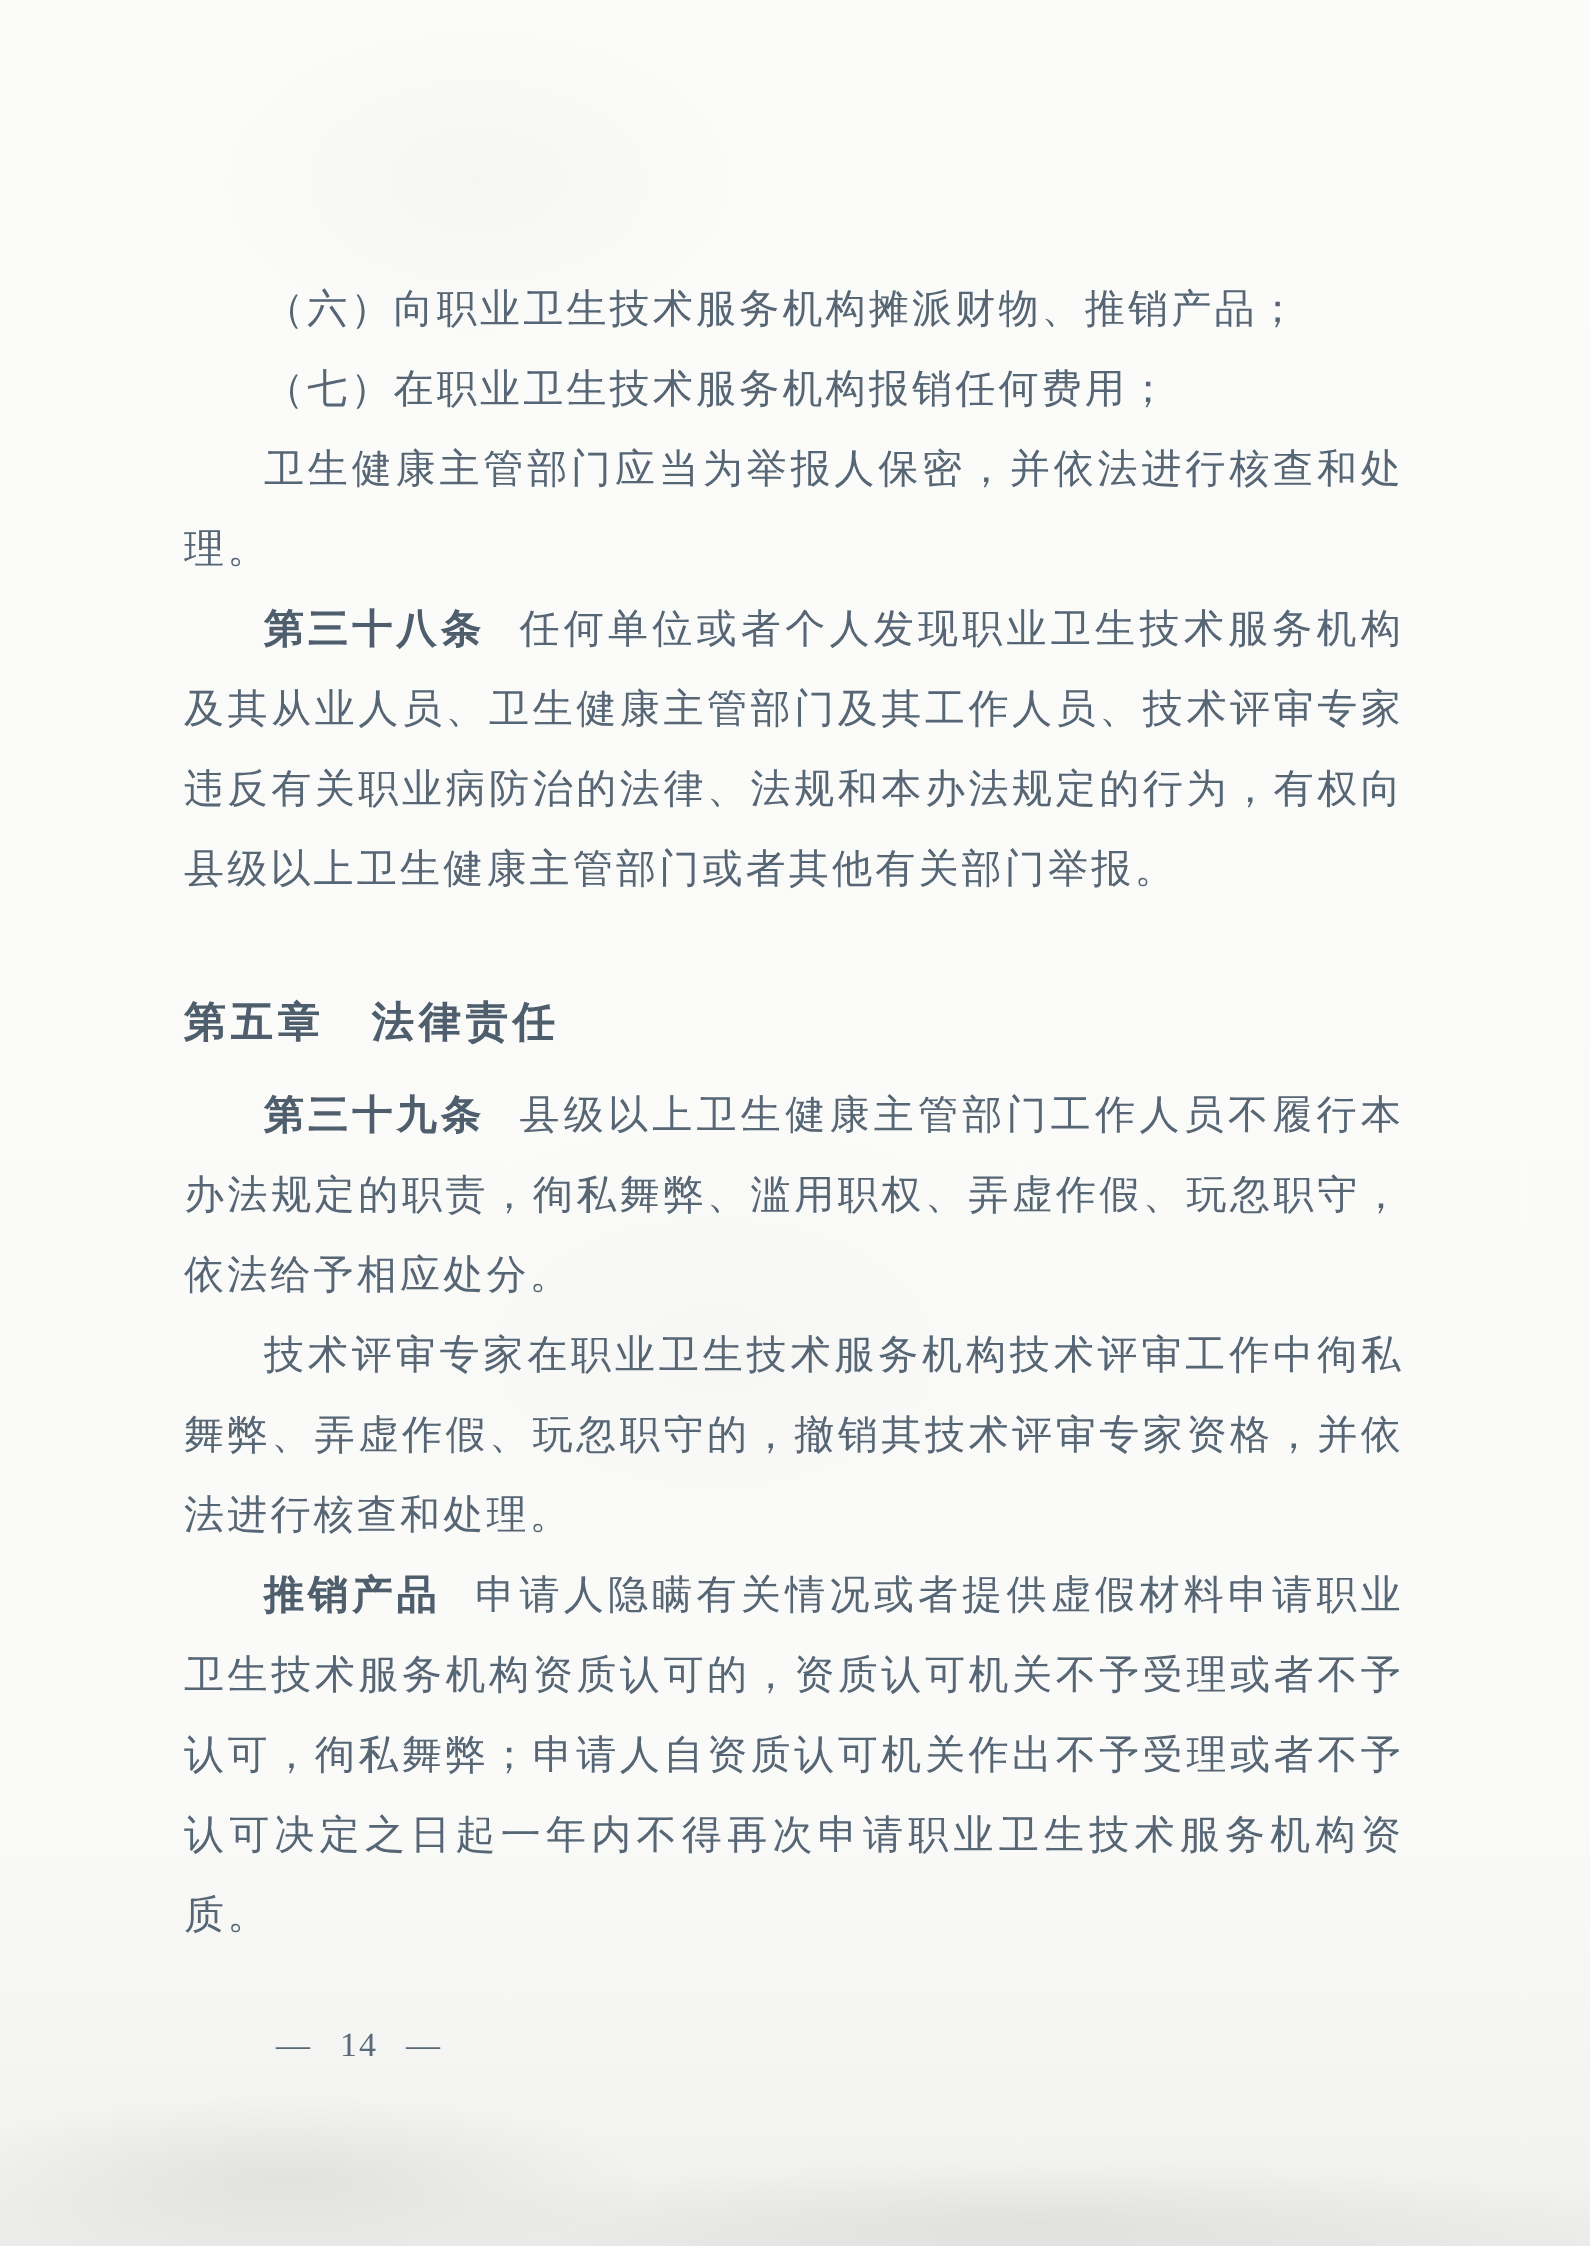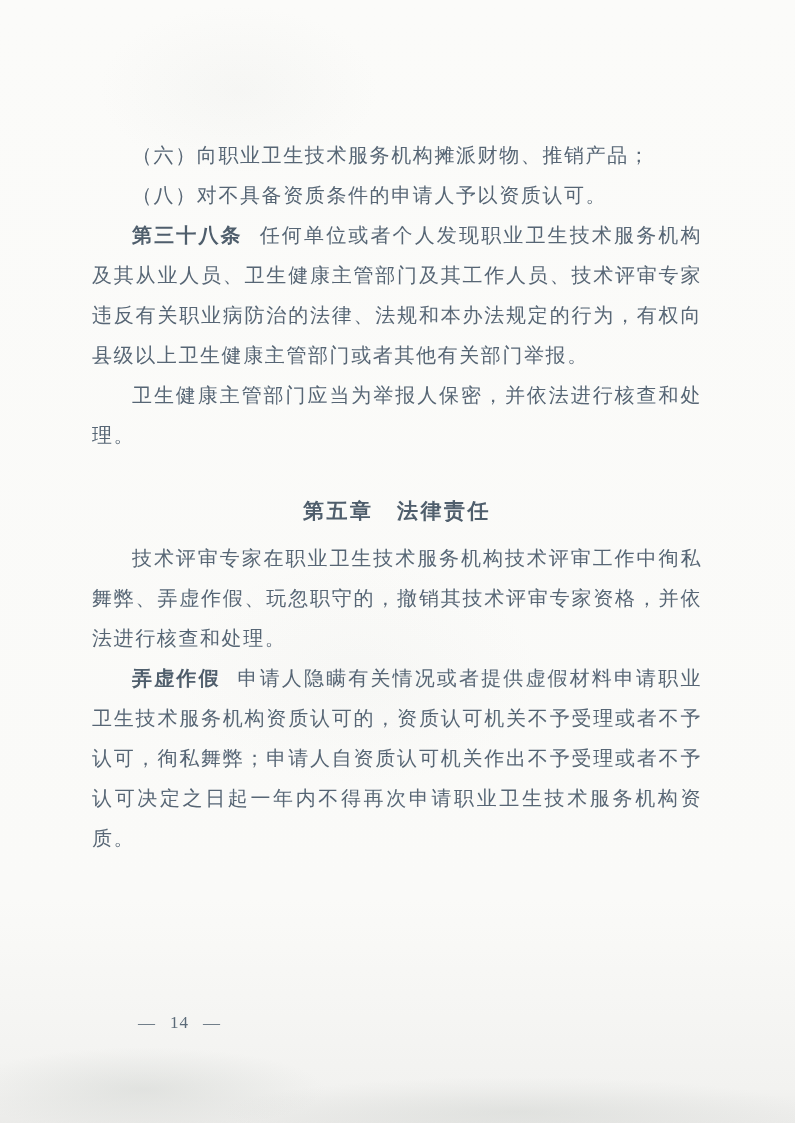--- a/index.html
+++ b/index.html
@@ -44,21 +44,21 @@
     padding: 0;
     text-indent: 2em;
   }
   .article-label {
     font-weight: 700;
     color: #4f5e6c;
     margin-right: 0.85em;
   }
   .chapter-heading {
     text-indent: 0 !important;
-    text-align: center;
+    text-align: left;
     font-weight: 700;
     color: #4f5e6c;
     font-size: 21px;
     letter-spacing: 2.5px;
     margin-top: 36px !important;
     margin-bottom: 7px !important;
   }
   .footer {
     position: absolute;
     left: 124px;
@@ -75,31 +75,32 @@
 </style>
 </head>
 <body>
 
 <div class="page">
 
   <div class="content">
 
     <p>（六）向职业卫生技术服务机构摊派财物、推销产品；</p>
 
+    <p>（七）在职业卫生技术服务机构报销任何费用；</p>
 
-    <p>（八）对不具备资质条件的申请人予以资质认可。</p>
+
+    <p>卫生健康主管部门应当为举报人保密，并依法进行核查和处理。</p>
 
     <p><span class="article-label">第三十八条</span><span>任何单位或者个人发现职业卫生技术服务机构及其从业人员、卫生健康主管部门及其工作人员、技术评审专家违反有关职业病防治的法律、法规和本办法规定的行为，有权向县级以上卫生健康主管部门或者其他有关部门举报。</span></p>
 
-    <p>卫生健康主管部门应当为举报人保密，并依法进行核查和处理。</p>
-
     <p class="chapter-heading">第五章　法律责任</p>
 
+    <p><span class="article-label">第三十九条</span><span>县级以上卫生健康主管部门工作人员不履行本办法规定的职责，徇私舞弊、滥用职权、弄虚作假、玩忽职守，依法给予相应处分。</span></p>
 
     <p>技术评审专家在职业卫生技术服务机构技术评审工作中徇私舞弊、弄虚作假、玩忽职守的，撤销其技术评审专家资格，并依法进行核查和处理。</p>
 
-    <p><span class="article-label">弄虚作假</span><span>申请人隐瞒有关情况或者提供虚假材料申请职业卫生技术服务机构资质认可的，资质认可机关不予受理或者不予认可，徇私舞弊；申请人自资质认可机关作出不予受理或者不予认可决定之日起一年内不得再次申请职业卫生技术服务机构资质。</span></p>
+    <p><span class="article-label">推销产品</span><span>申请人隐瞒有关情况或者提供虚假材料申请职业卫生技术服务机构资质认可的，资质认可机关不予受理或者不予认可，徇私舞弊；申请人自资质认可机关作出不予受理或者不予认可决定之日起一年内不得再次申请职业卫生技术服务机构资质。</span></p>
 
   </div>
 
   <div class="footer"><span class="dash">—</span><span>14</span><span class="dash">—</span></div>
 
 </div>
 
 </body></html>

